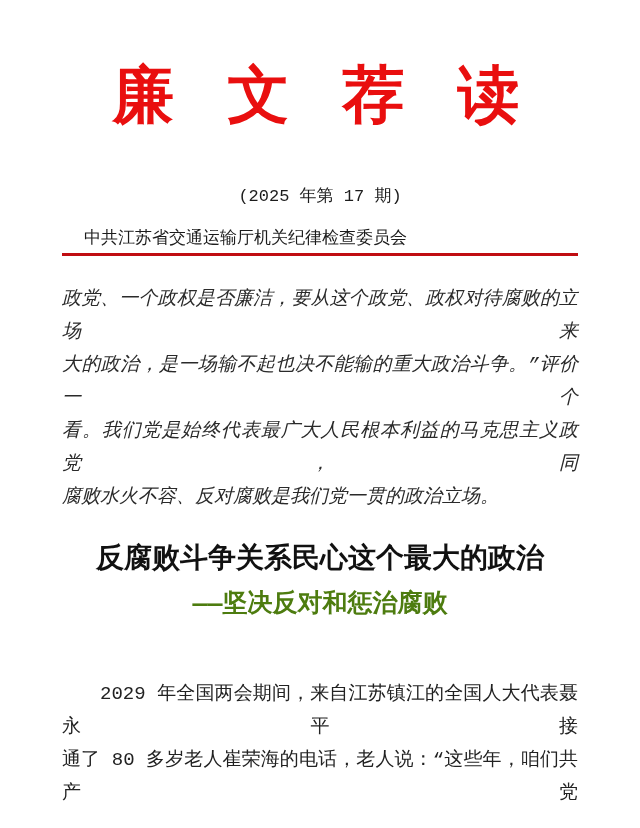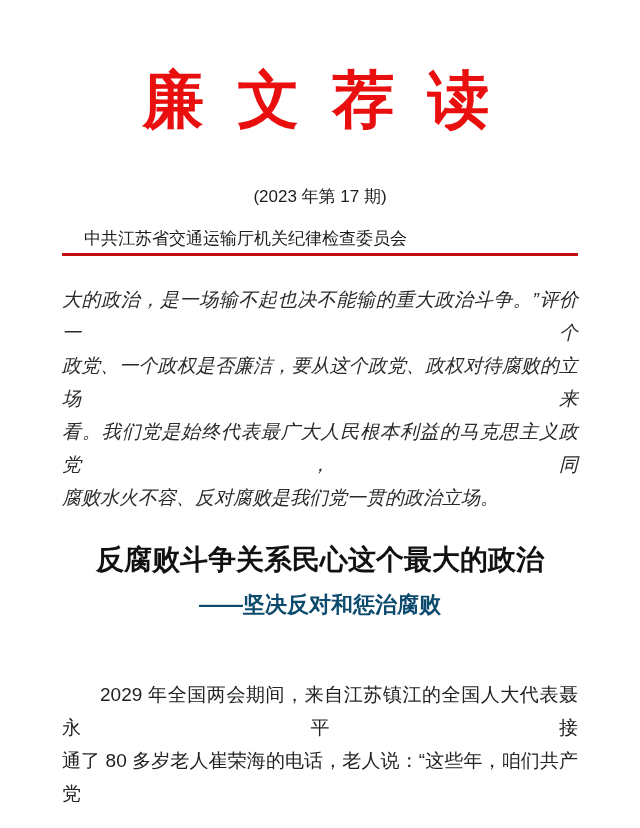--- a/index.html
+++ b/index.html
@@ -4,21 +4,21 @@
 <style>
   html, body { margin: 0; padding: 0; background: #ffffff; }
   .page {
     position: relative;
     width: 640px;
     height: 828px;
     margin: 0 auto;
     background: #ffffff;
     box-sizing: border-box;
     padding: 58px 62px 0 62px;
-    font-family: Liberation Sans, sans-serif;
+    font-family: Liberation Mono, monospace;
     color: #1c1c1c;
     overflow: hidden;
   }
   .masthead {
     margin: 0;
     text-align: center;
     color: #e90f0f;
     font-size: 62px;
     font-weight: bold;
     line-height: 84px;
@@ -66,50 +66,50 @@
     margin: 31px 0 0 0;
     text-align: center;
     font-size: 28px;
     font-weight: bold;
     line-height: 30px;
     color: #111111;
   }
   .article-subtitle {
     margin: 16px 0 0 0;
     text-align: center;
-    font-size: 22px;
+    font-size: 25px;
     font-weight: bold;
     line-height: 28px;
-    color: #0c4a6e;
+    color: #4d7c0f;
   }
   .body-text {
     margin-top: 59px;
     font-size: 19px;
     line-height: 33px;
     color: #222222;
   }
 </style>
 </head>
 <body>
 
 <div class="page">
 
   <h1 class="masthead">廉 文 荐 读</h1>
 
-  <div class="issue-line">(2023 年第 17 期)</div>
+  <div class="issue-line">(2025 年第 17 期)</div>
 
   <div class="pub-row">
     <span>中共江苏省交通运输厅机关纪律检查委员会</span>
   </div>
 
   <hr class="red-rule">
 
   <div class="editor-note">
+    <div class="jline">政党、一个政权是否廉洁，要从这个政党、政权对待腐败的立场来</div>
     <div class="jline">大的政治，是一场输不起也决不能输的重大政治斗争。”评价一个</div>
-    <div class="jline">政党、一个政权是否廉洁，要从这个政党、政权对待腐败的立场来</div>
     <div class="jline">看。我们党是始终代表最广大人民根本利益的马克思主义政党，同</div>
     <div class="jline last">腐败水火不容、反对腐败是我们党一贯的政治立场。</div>
   </div>
 
   <h2 class="article-title">反腐败斗争关系民心这个最大的政治</h2>
   <h3 class="article-subtitle">——坚决反对和惩治腐败</h3>
 
   <div class="body-text">
     <div class="jline first">2029 年全国两会期间，来自江苏镇江的全国人大代表聂永平接</div>
     <div class="jline">通了 80 多岁老人崔荣海的电话，老人说：“这些年，咱们共产党</div>

